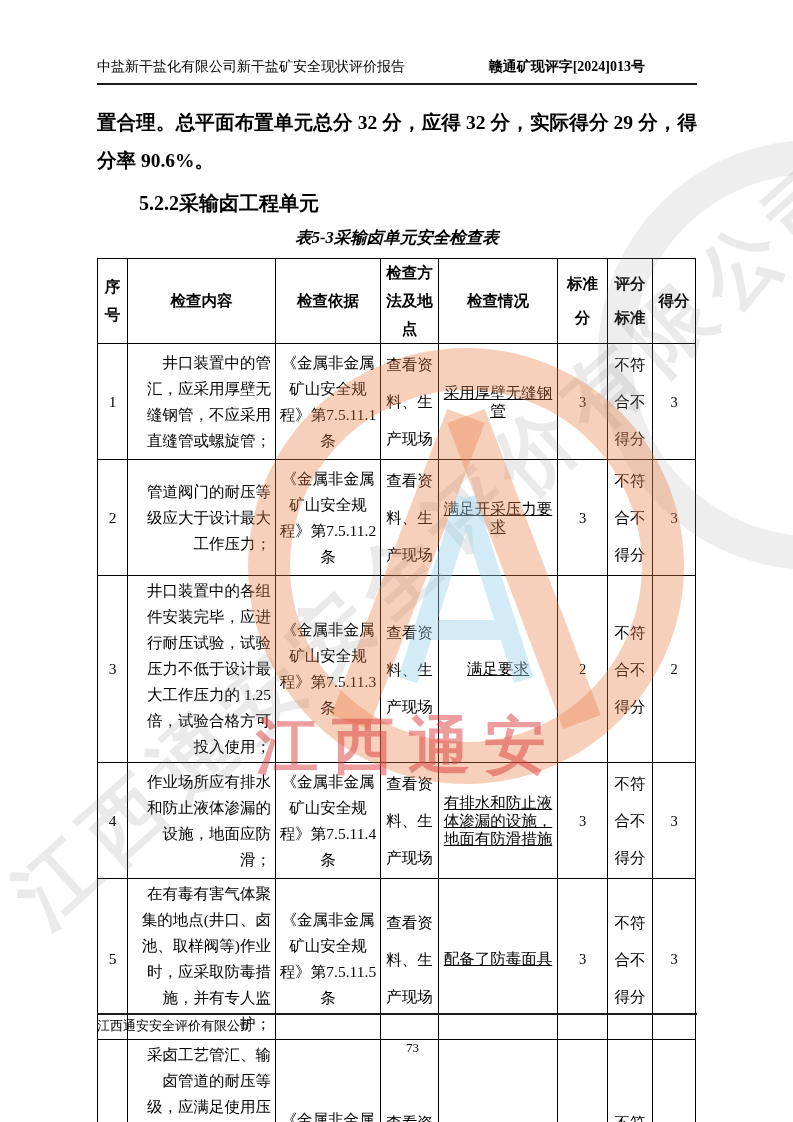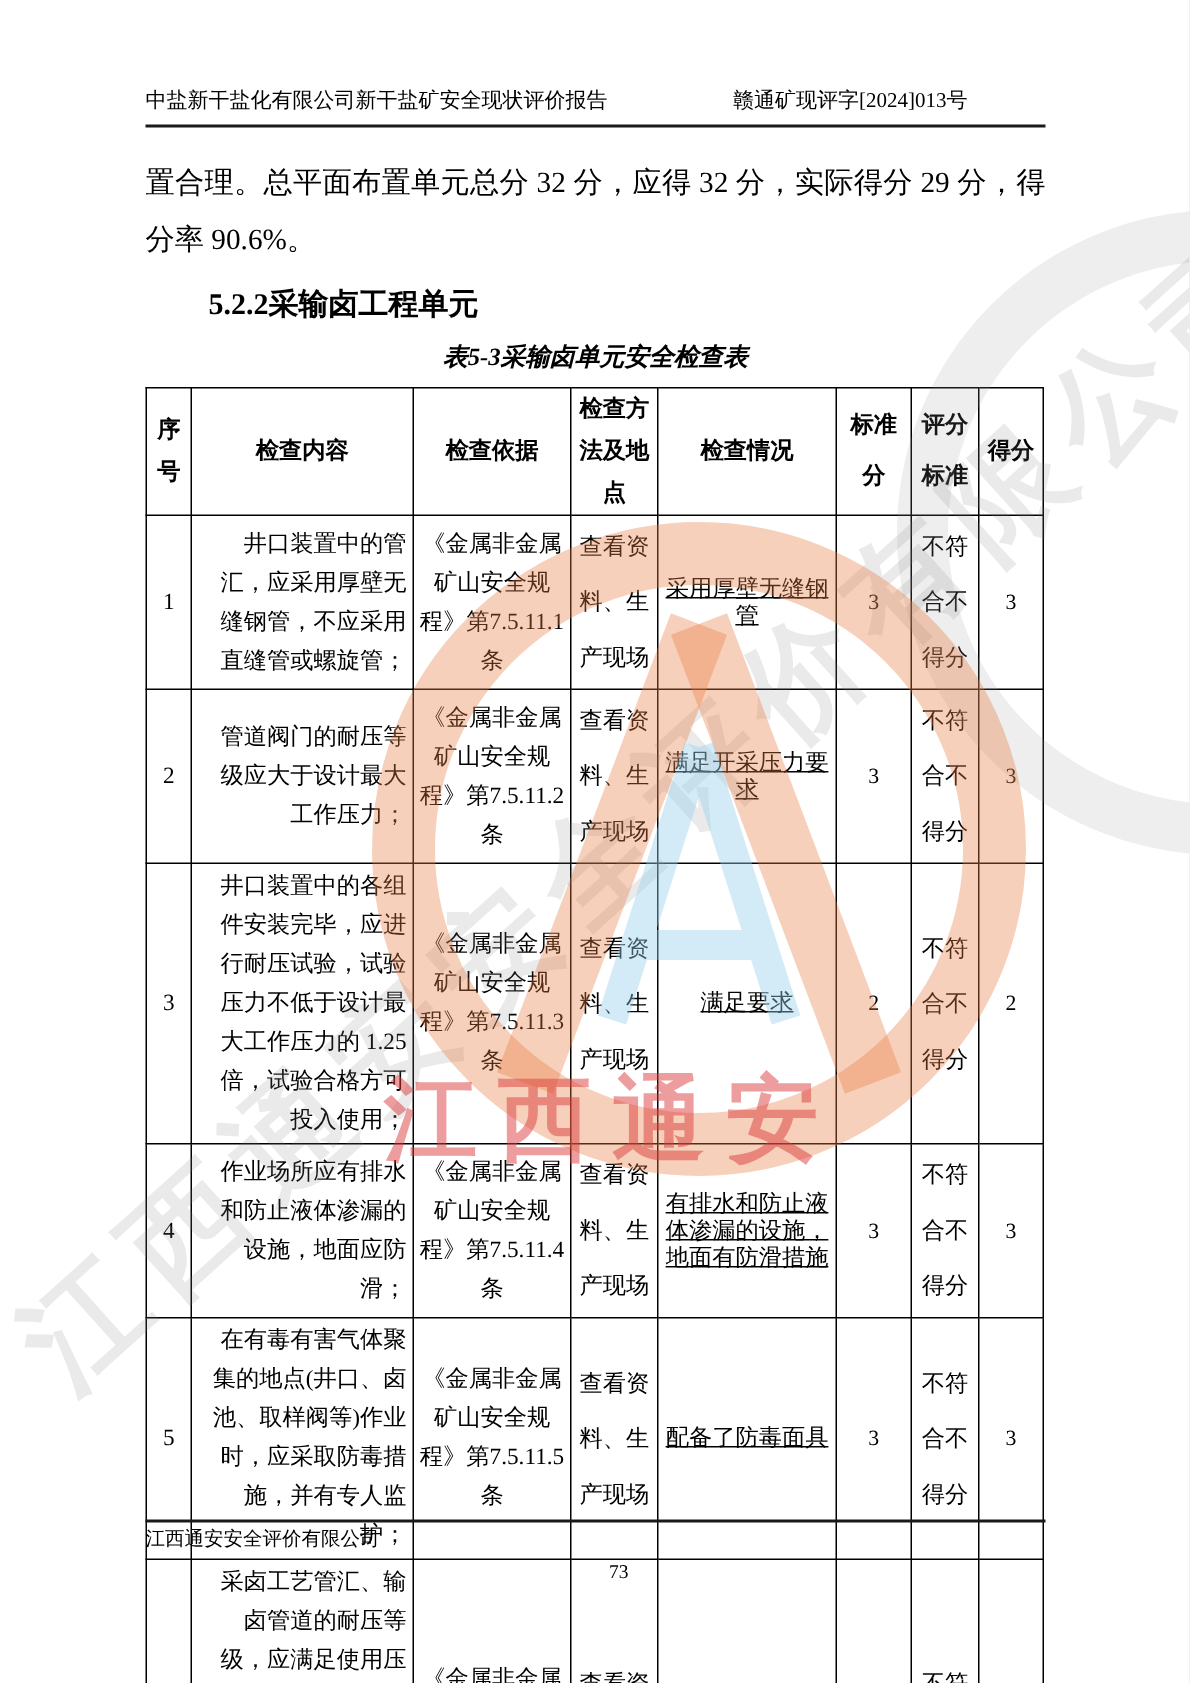--- a/index.html
+++ b/index.html
@@ -7,24 +7,24 @@
     position:relative; width:793px; height:1122px; margin:0 auto;
     background:#ffffff; overflow:hidden; color:#000;
     font-family:"Liberation Serif","DejaVu Serif",serif;
   }
   
   .header {
     position:absolute; top:58px; left:97px; width:600px;
     display:flex; justify-content:space-between; align-items:center;
     font-size:14px; padding-bottom:7px; border-bottom:2px solid #1a1a1a;
   }
-  .header-right { padding-right:52px; }
+  .header-right { padding-right:52px;font-weight:bold; }
   
   .content { position:absolute; top:104px; left:97px; width:600px; }
-  .para { font-size:19.5px; line-height:38px; margin:0; text-align:justify; }
+  .para { font-size:19.5px; line-height:38px; margin:0; text-align:justify;font-weight:bold; }
   .para-indent { text-indent:42px; }
   .section-heading { font-size:20px; font-weight:bold; margin:9px 0 0 42px; line-height:28px; }
   .table-title { font-size:16.5px; font-weight:bold; text-align:center; margin-top:9px; line-height:24px;font-style:italic; }
   
   table.checklist { border-collapse:collapse; width:598px; margin-top:8px; table-layout:fixed; }
   .checklist th, .checklist td {
     border:1.5px solid #000; font-size:15.5px; vertical-align:middle;
     text-align:center; padding:2px; overflow:hidden; word-break:break-all;
   }
   .checklist th { font-weight:bold; line-height:34px; padding:0 2px; }

